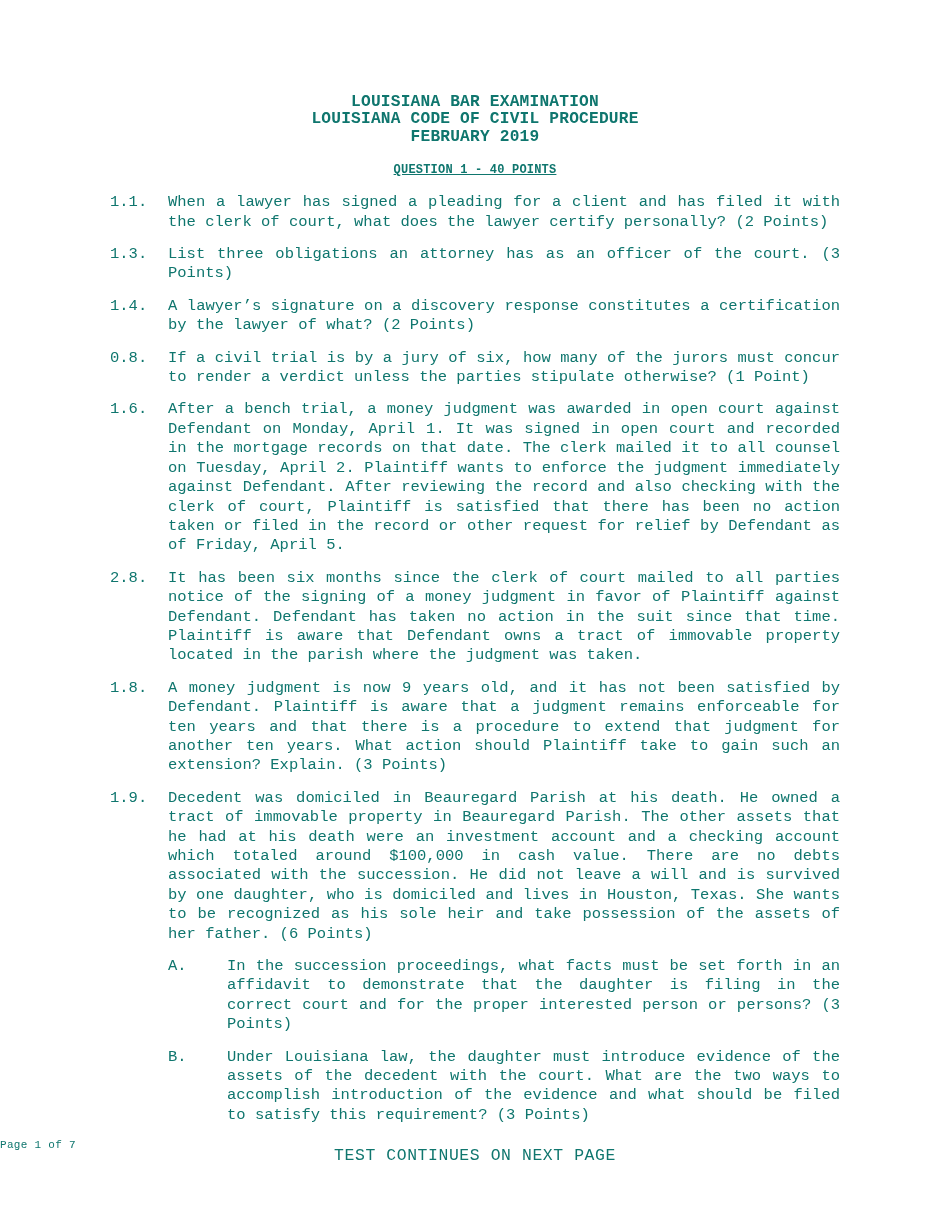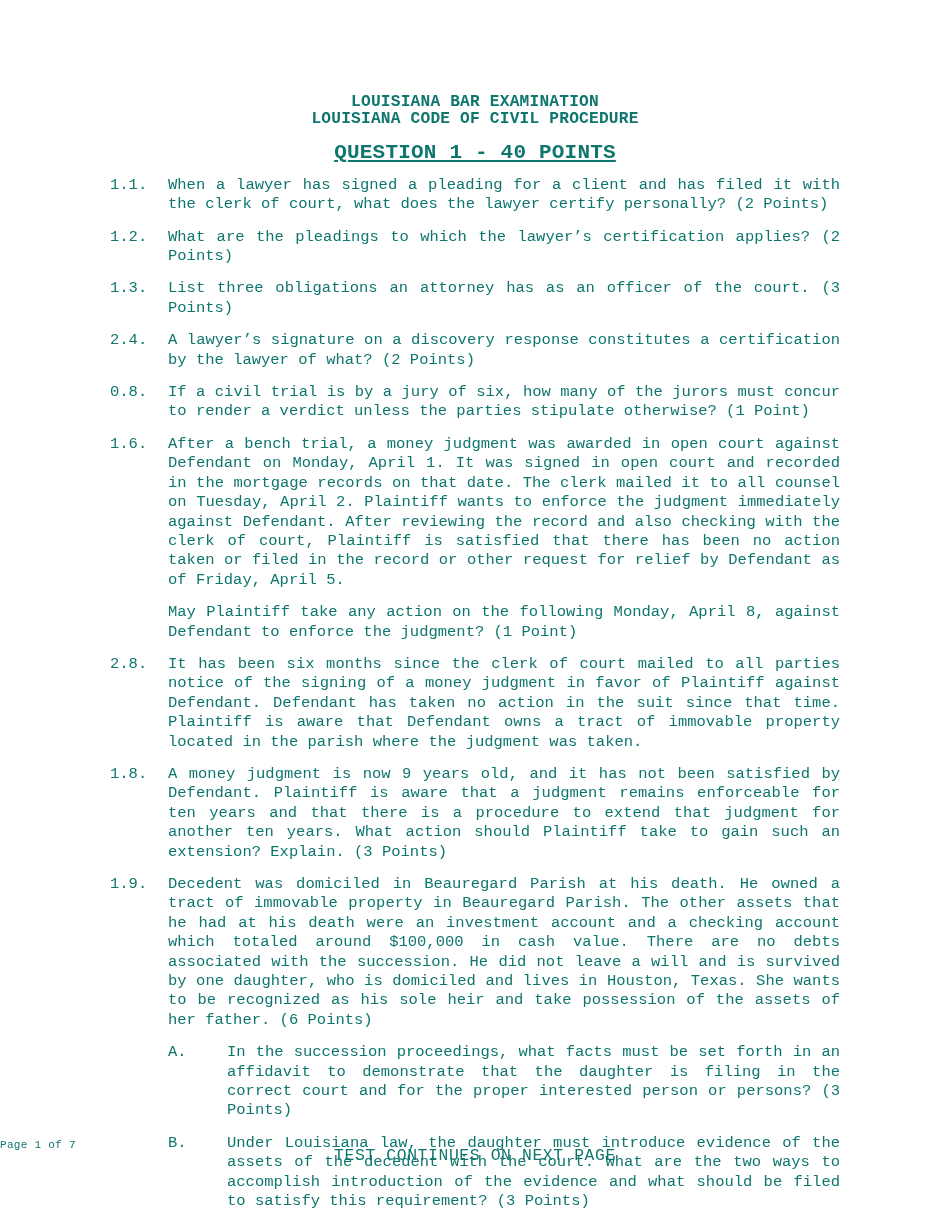--- a/index.html
+++ b/index.html
@@ -26,21 +26,21 @@
     text-align: center;
     font-weight: bold;
     font-size: 16.2px;
     line-height: 17.4px;
     letter-spacing: 0.2px;
   }
   .question-heading {
     margin-top: 14px;
     text-align: center;
     font-weight: bold;
-    font-size: 21px;
+    font-size: 12px;
     line-height: 20px;
     text-decoration: underline;
     letter-spacing: 0.2px;
   }
   .question-list {
     margin-top: 5px;
   }
   .item {
     display: flex;
     margin-top: 13px;
@@ -94,60 +94,54 @@
 </style>
 </head>
 <body>
 
 <div class="page">
   <div class="content">
 
     <div class="doc-title">
       <div>LOUISIANA BAR EXAMINATION</div>
       <div>LOUISIANA CODE OF CIVIL PROCEDURE</div>
+      <div>FEBRUARY 2019</div>
     </div>
 
     <div class="question-heading">QUESTION 1 - 40 POINTS</div>
 
     <div class="question-list">
         <div class="item">
           <div class="num">1.1.</div>
           <div class="body">
             <p class="para">When a lawyer has signed a pleading for a client and has filed it with the clerk of court, what does the lawyer certify personally? (2 Points)</p>
           </div>
         </div>
         <div class="item">
-          <div class="num">1.2.</div>
-          <div class="body">
-            <p class="para">What are the pleadings to which the lawyer’s certification applies? (2 Points)</p>
-          </div>
-        </div>
-        <div class="item">
           <div class="num">1.3.</div>
           <div class="body">
             <p class="para">List three obligations an attorney has as an officer of the court. (3 Points)</p>
           </div>
         </div>
         <div class="item">
-          <div class="num">2.4.</div>
+          <div class="num">1.4.</div>
           <div class="body">
             <p class="para">A lawyer’s signature on a discovery response constitutes a certification by the lawyer of what? (2 Points)</p>
           </div>
         </div>
         <div class="item">
           <div class="num">0.8.</div>
           <div class="body">
             <p class="para">If a civil trial is by a jury of six, how many of the jurors must concur to render a verdict unless the parties stipulate otherwise? (1 Point)</p>
           </div>
         </div>
         <div class="item">
           <div class="num">1.6.</div>
           <div class="body">
             <p class="para">After a bench trial, a money judgment was awarded in open court against Defendant on Monday, April 1.  It was signed in open court and recorded in the mortgage records on that date.  The clerk mailed it to all counsel on Tuesday, April 2.  Plaintiff wants to enforce the judgment immediately against Defendant.  After reviewing the record and also checking with the clerk of court, Plaintiff is satisfied that there has been no action taken or filed in the record or other request for relief by Defendant as of Friday, April 5.</p>
-            <p class="para">May Plaintiff take any action on the following Monday, April 8, against Defendant to enforce the judgment? (1 Point)</p>
           </div>
         </div>
         <div class="item">
           <div class="num">2.8.</div>
           <div class="body">
             <p class="para">It has been six months since the clerk of court mailed to all parties notice of the signing of a money judgment in favor of Plaintiff against Defendant.  Defendant has taken no action in the suit since that time.  Plaintiff is aware that Defendant owns a tract of immovable property located in the parish where the judgment was taken.</p>
           </div>
         </div>
         <div class="item">
           <div class="num">1.8.</div>

